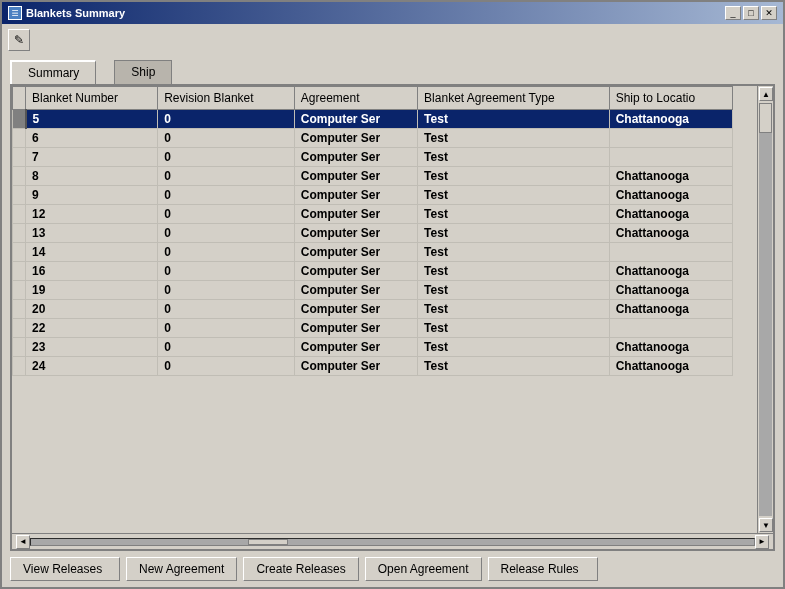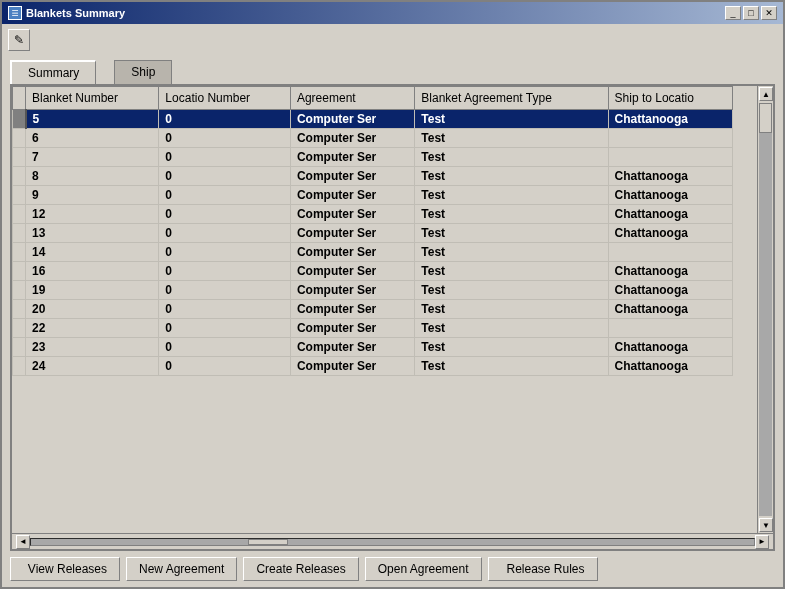--- a/index.html
+++ b/index.html
@@ -206,21 +206,21 @@
     }
     .footer-btn {
       padding: 4px 12px;
       background: #d4d0c8;
       border: 1px solid #808080;
       border-top-color: #fff;
       border-left-color: #fff;
       cursor: pointer;
       font-size: 12px;
       min-width: 110px;
-      text-align: right;
+      text-align: left;
     }
     .vscroll {
       width: 16px;
       background: #d4d0c8;
       border-left: 1px solid #808080;
       display: flex;
       flex-direction: column;
       flex-shrink: 0;
     }
     .vscroll-btn {
@@ -296,21 +296,21 @@
   </div>
 
   <div class="content-area">
     <div class="table-wrapper">
       <div class="table-scroll-area">
         <table class="grid-table">
           <thead>
             <tr>
               <th style="width:12px;"></th>
               <th>Blanket Number</th>
-              <th>Locatio Number</th>
+              <th>Revision Blanket</th>
               <th>Agreement</th>
               <th>Blanket Agreement Type</th>
               <th>Ship to Locatio</th>
             </tr>
           </thead>
           <tbody id="table-body">
           <tr class="selected">
                 <td style="width: 12px; padding: 0px; background: rgb(128, 128, 128); border-right: 2px solid rgb(85, 85, 85);"></td>
                 <td class="bold">5</td>
                 <td class="bold">0</td>

